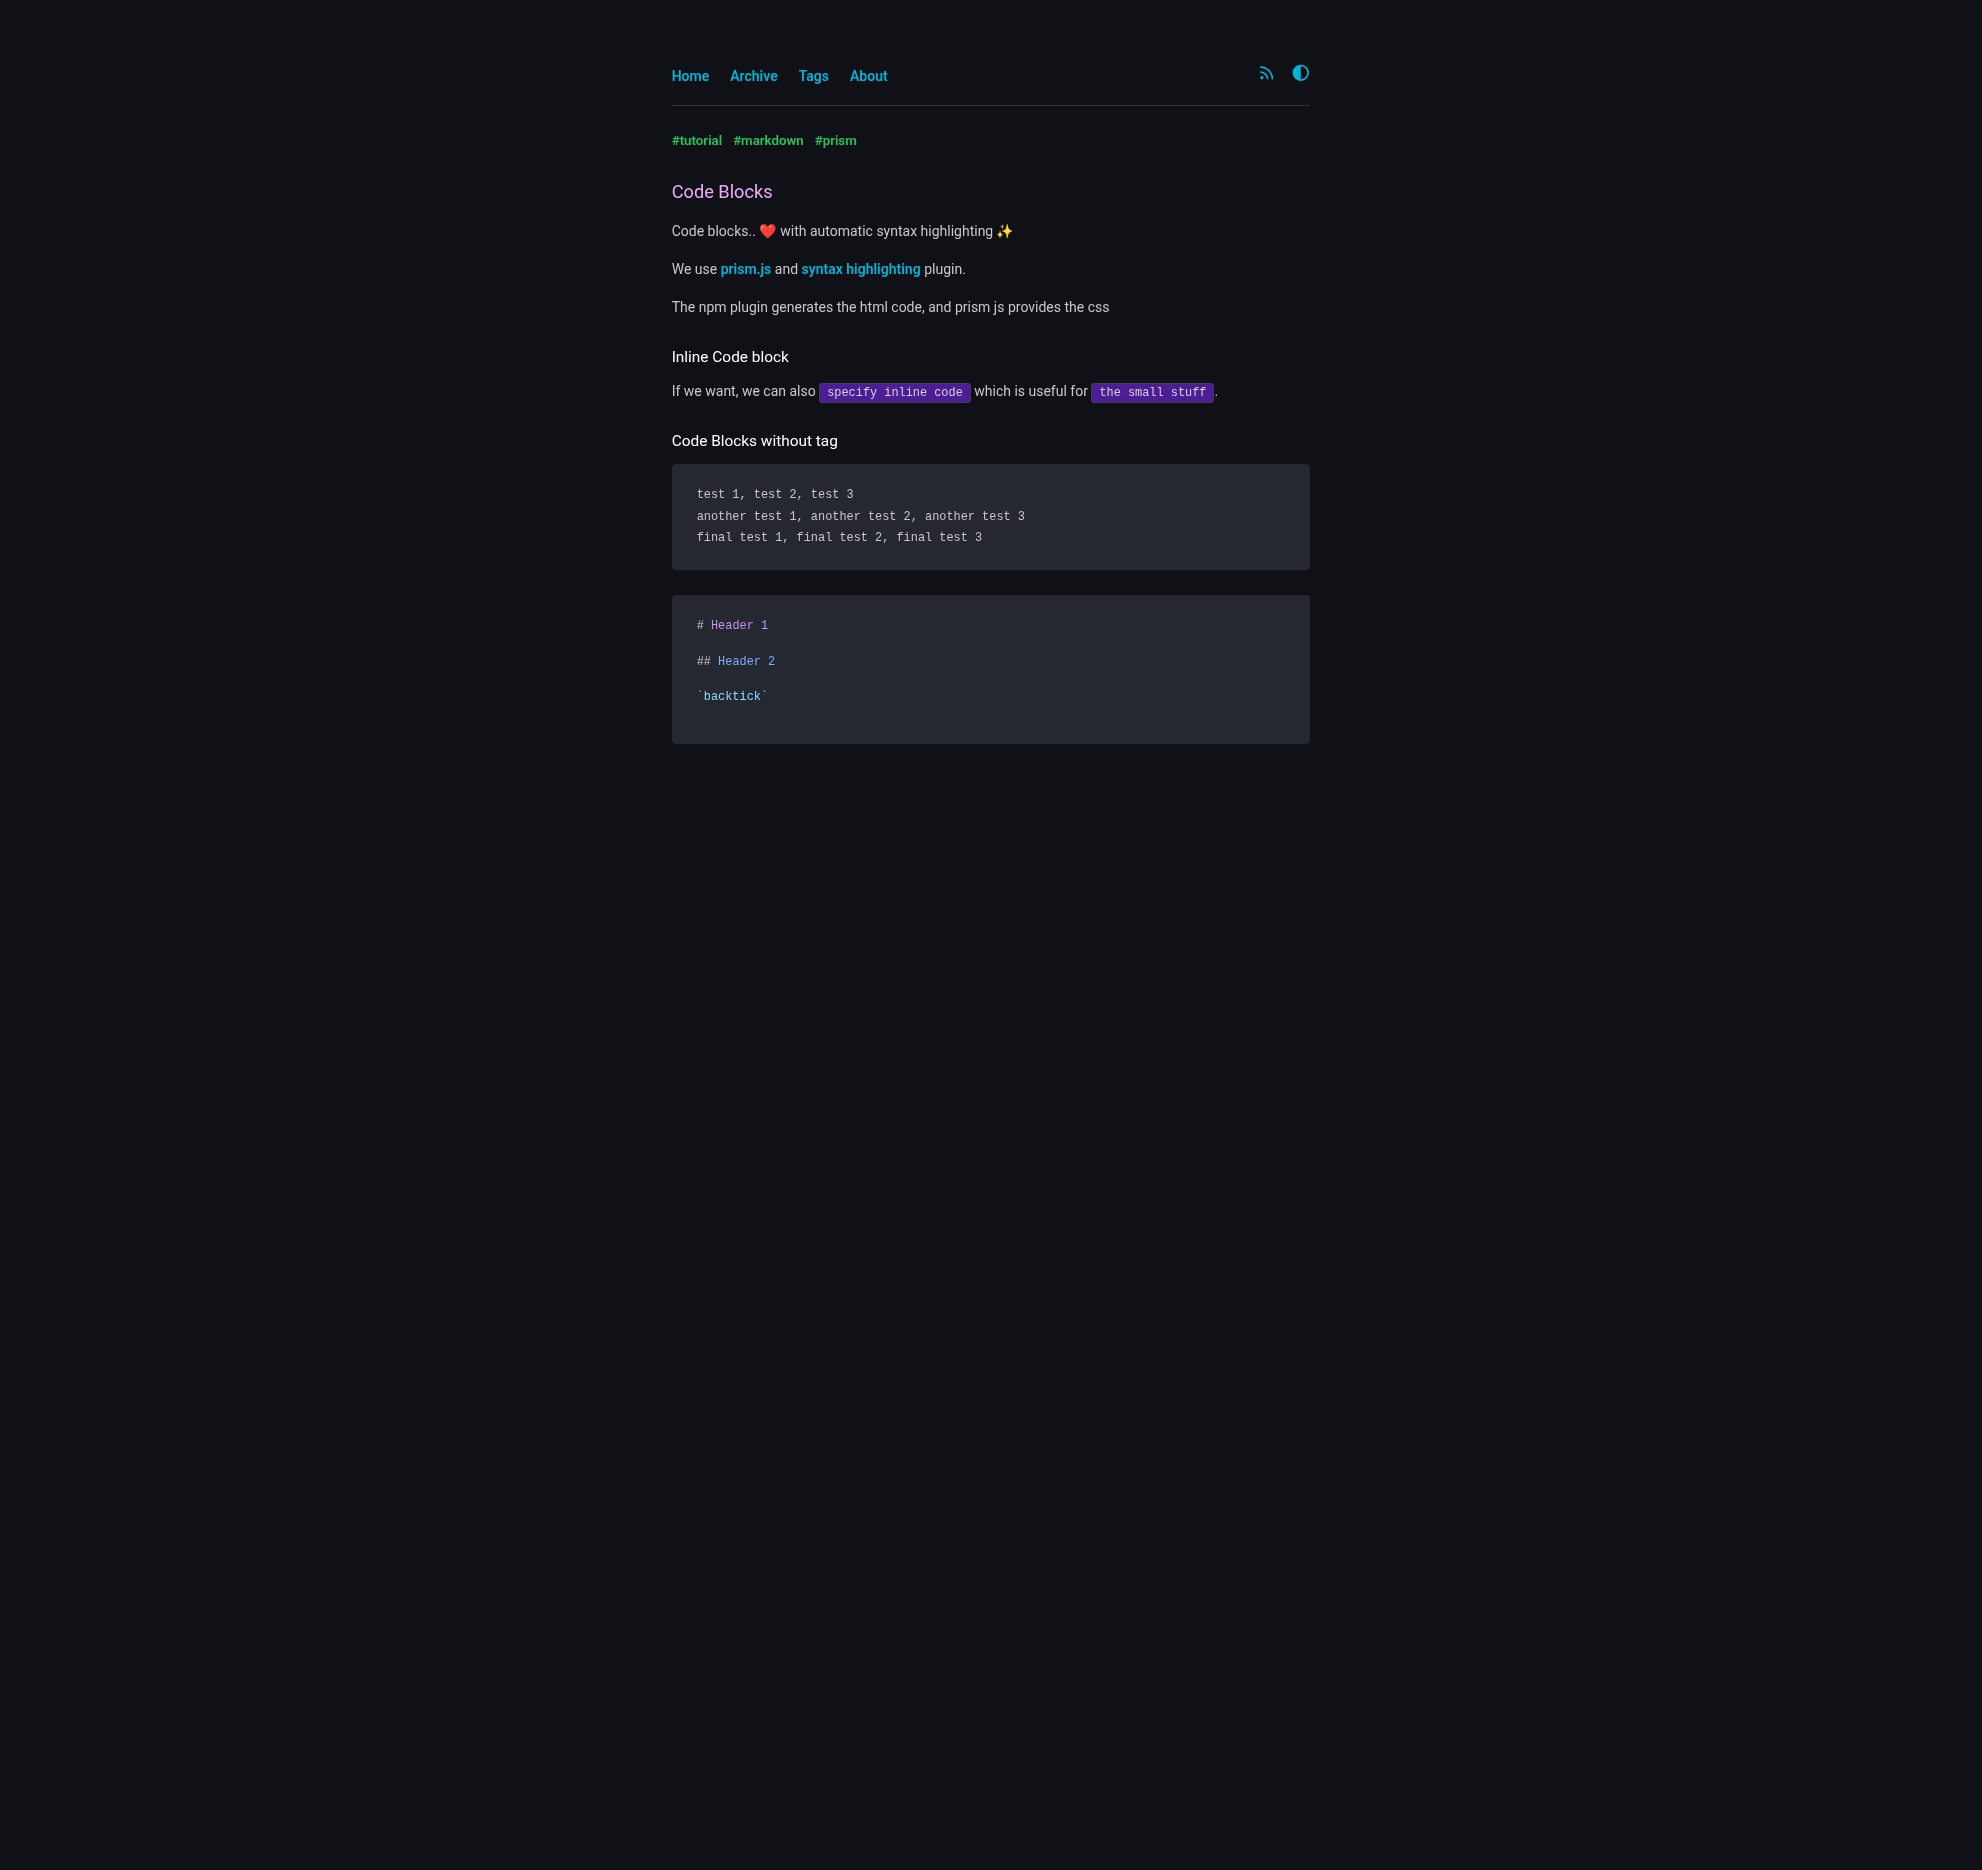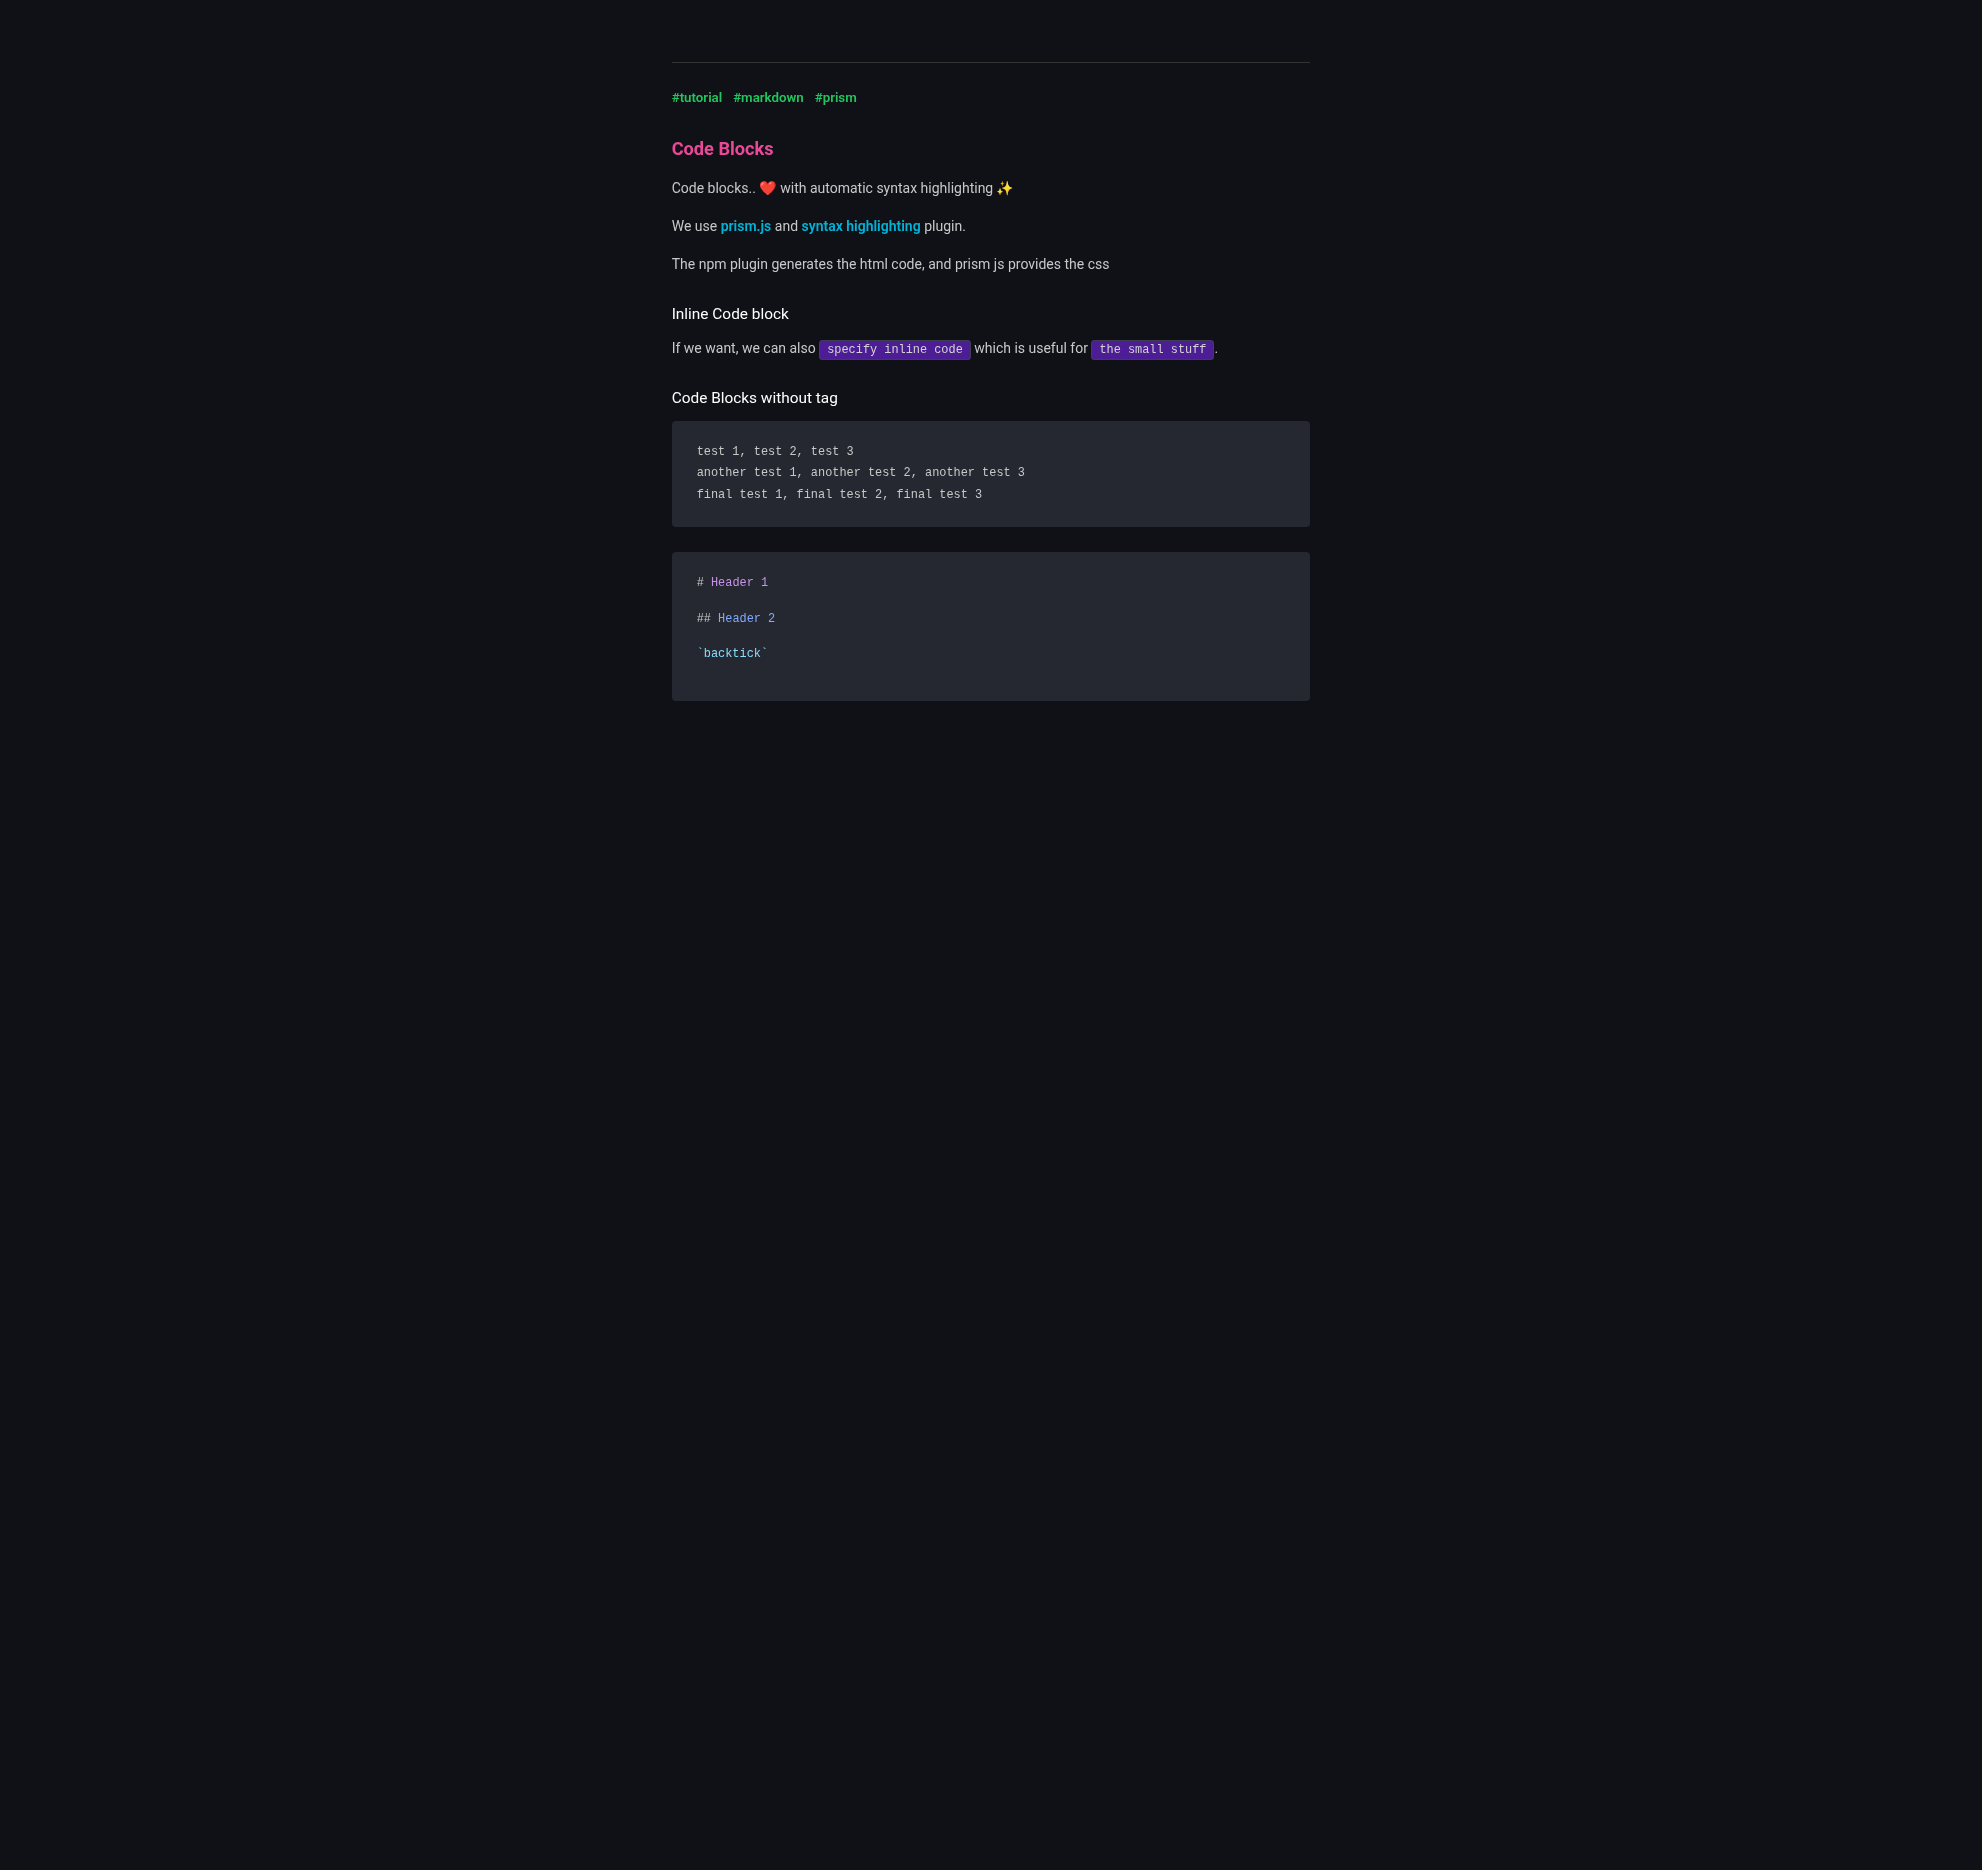--- a/index.html
+++ b/index.html
@@ -91,22 +91,22 @@
     }
 
     .post-intro {
       color: #c8c8c8;
       margin-bottom: 25px;
       font-size: 1rem;
     }
 
     .section-heading {
       font-size: 1.3rem;
-      font-weight: 700;
-      color: #ec4899;
+      font-weight: 400;
+      color: #f0abfc;
       margin-bottom: 14px;
       margin-top: 8px;
     }
 
     .sub-heading {
       font-size: 1.1rem;
       font-weight: 400;
       color: #ffffff;
       margin-bottom: 10.6px;
     }
@@ -171,20 +171,42 @@
       font-size: 1rem;
     }
   </style>
 </head>
 <body>
 
 <div class="page-wrapper">
 
   <h1 class="site-title"></h1>
 
+  <nav class="nav-bar">
+    <div class="nav-links">
+      <a class="nav-link" href="#">Home</a>
+      <a class="nav-link" href="#">Archive</a>
+      <a class="nav-link" href="#">Tags</a>
+      <a class="nav-link" href="#">About</a>
+    </div>
+    <div class="nav-icons">
+      <span class="nav-icon">
+        <svg width="19.5" height="19.5" viewBox="0 0 24 24" fill="#00b4d8">
+          <circle cx="6" cy="18" r="2"></circle>
+          <path d="M4 4a16 16 0 0 1 16 16h-2A14 14 0 0 0 4 6z"></path>
+          <path d="M4 10a10 10 0 0 1 10 10H12A8 8 0 0 0 4 12z"></path>
+        </svg>
+      </span>
+      <span class="nav-icon">
+        <svg width="19.5" height="19.5" viewBox="0 0 24 24" fill="#00b4d8">
+          <path d="M12 2a10 10 0 1 0 0 20A10 10 0 0 0 12 2zm0 18V4a8 8 0 0 1 0 16z"></path>
+        </svg>
+      </span>
+    </div>
+  </nav>
 
   <hr class="divider">
 
   <div class="post-meta"></div>
 
   <div class="post-tags">
     <span class="post-tag">#tutorial</span>
     <span class="post-tag">#markdown</span>
     <span class="post-tag">#prism</span>
   </div>

